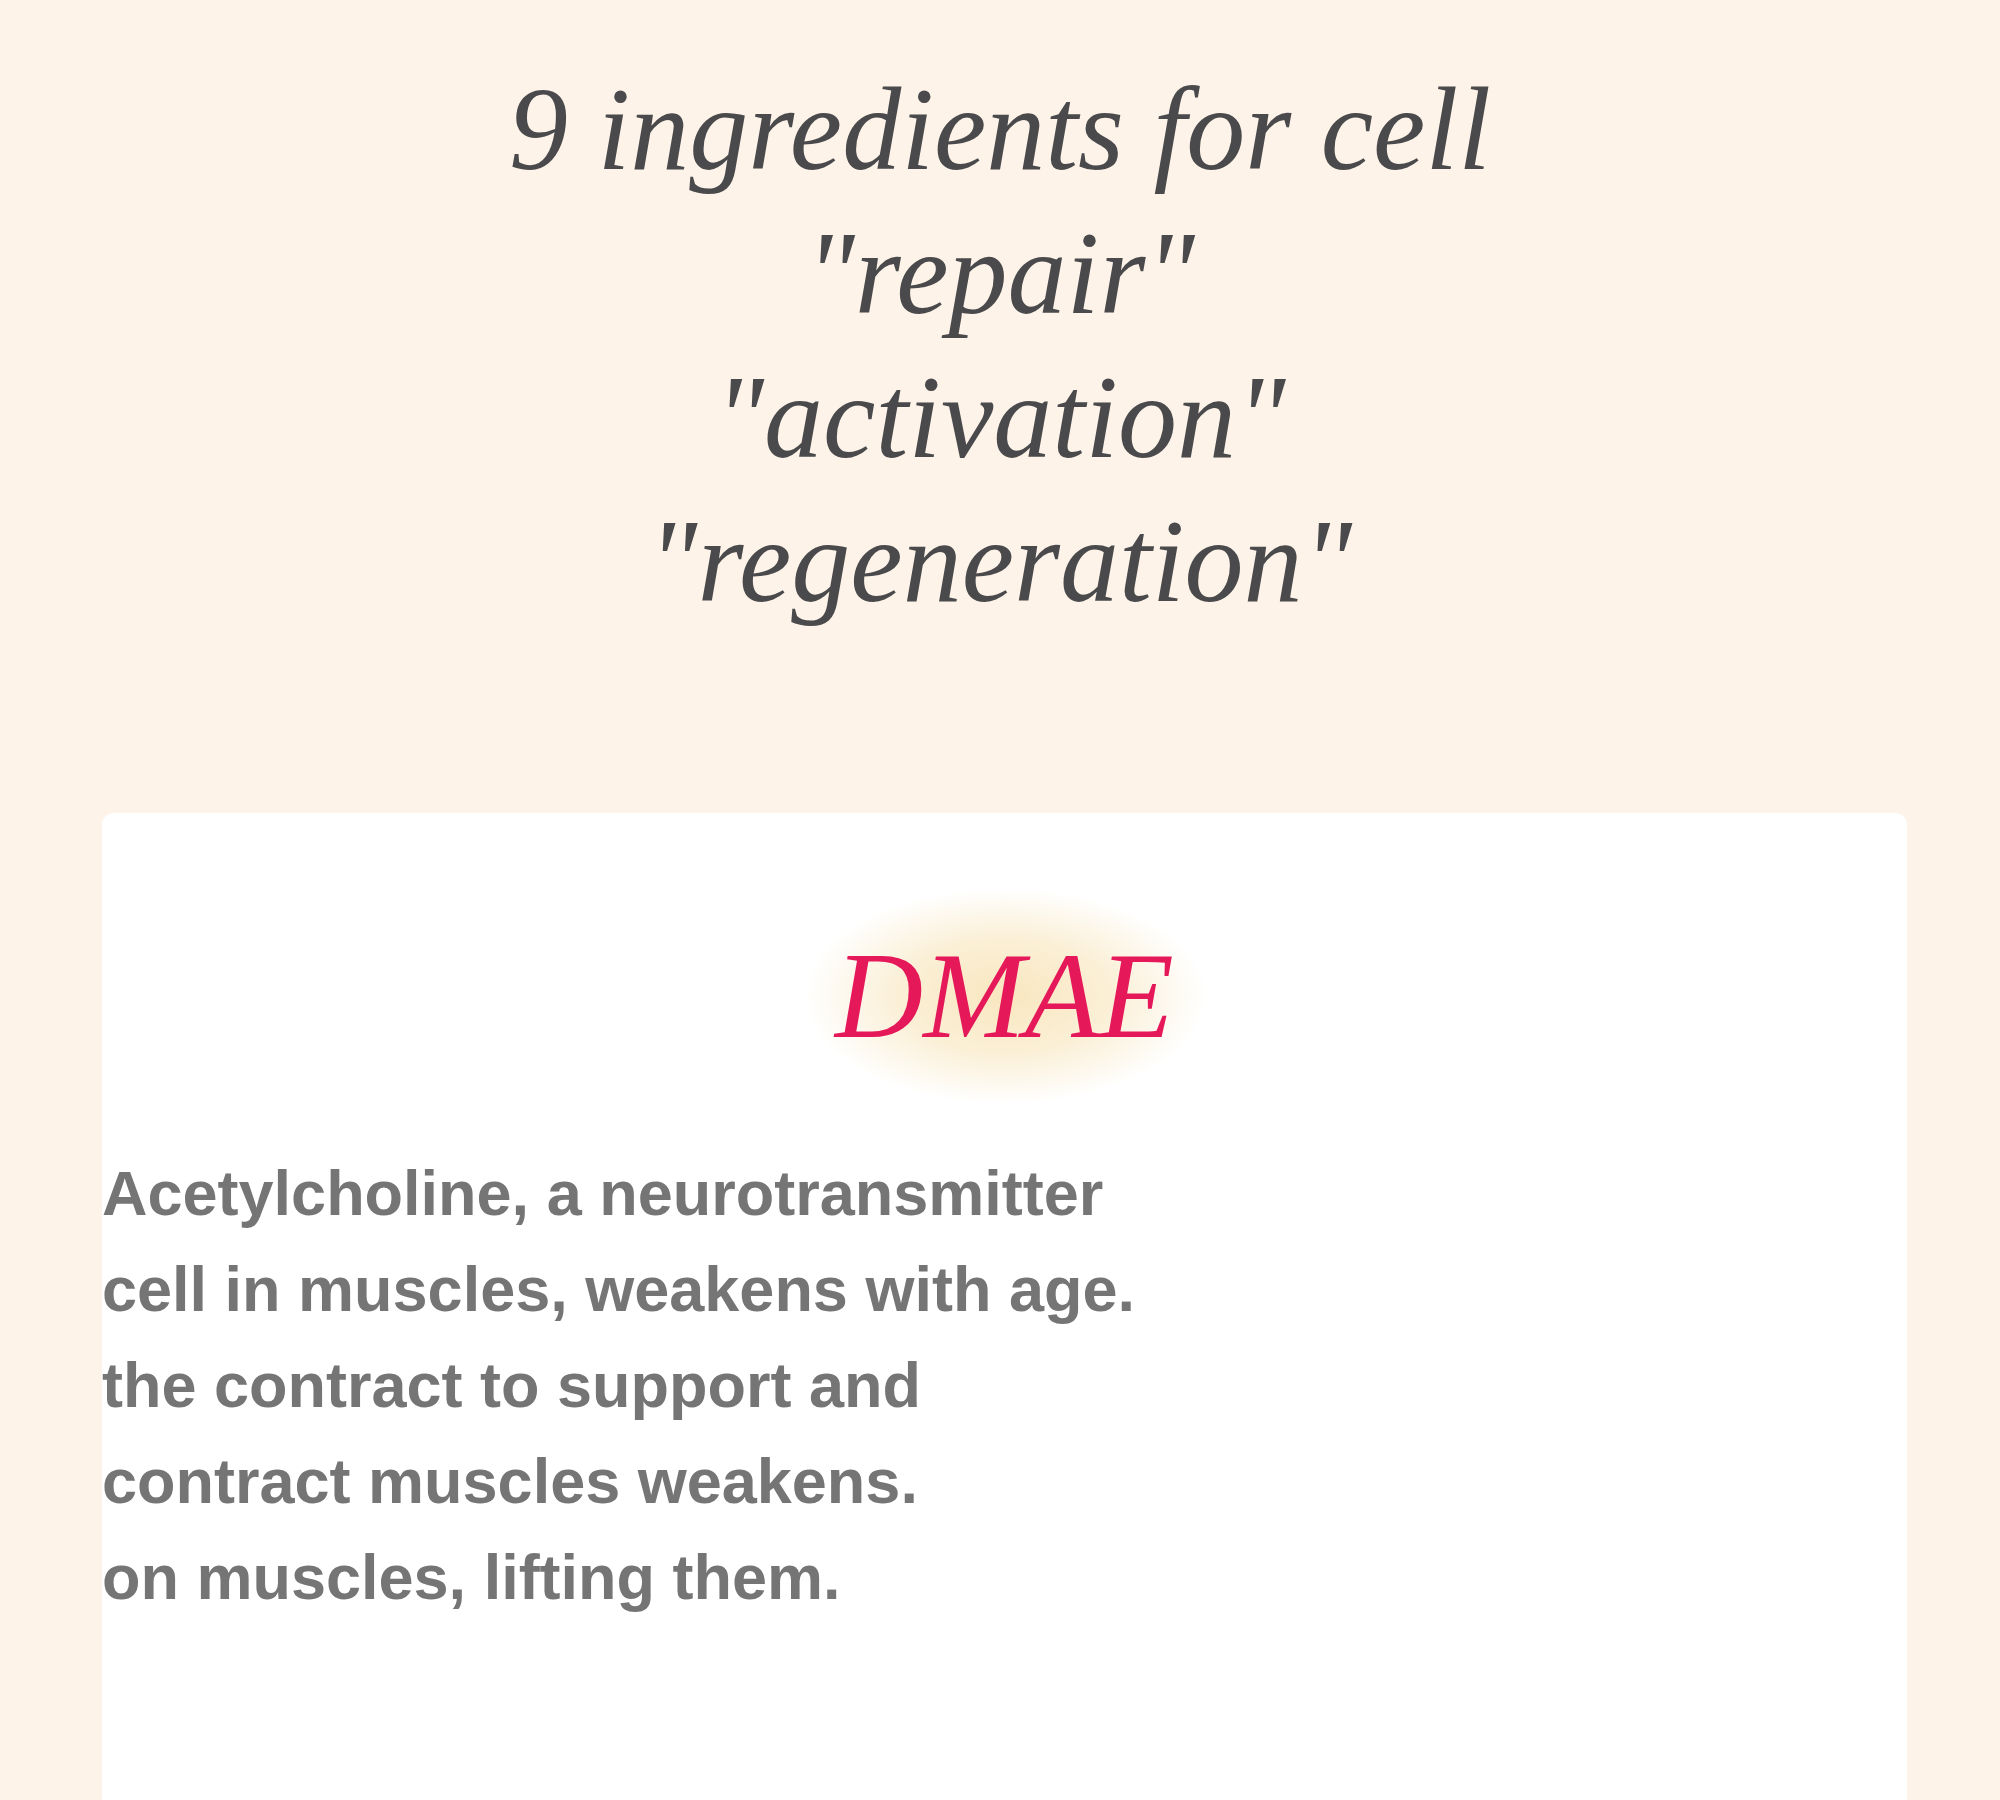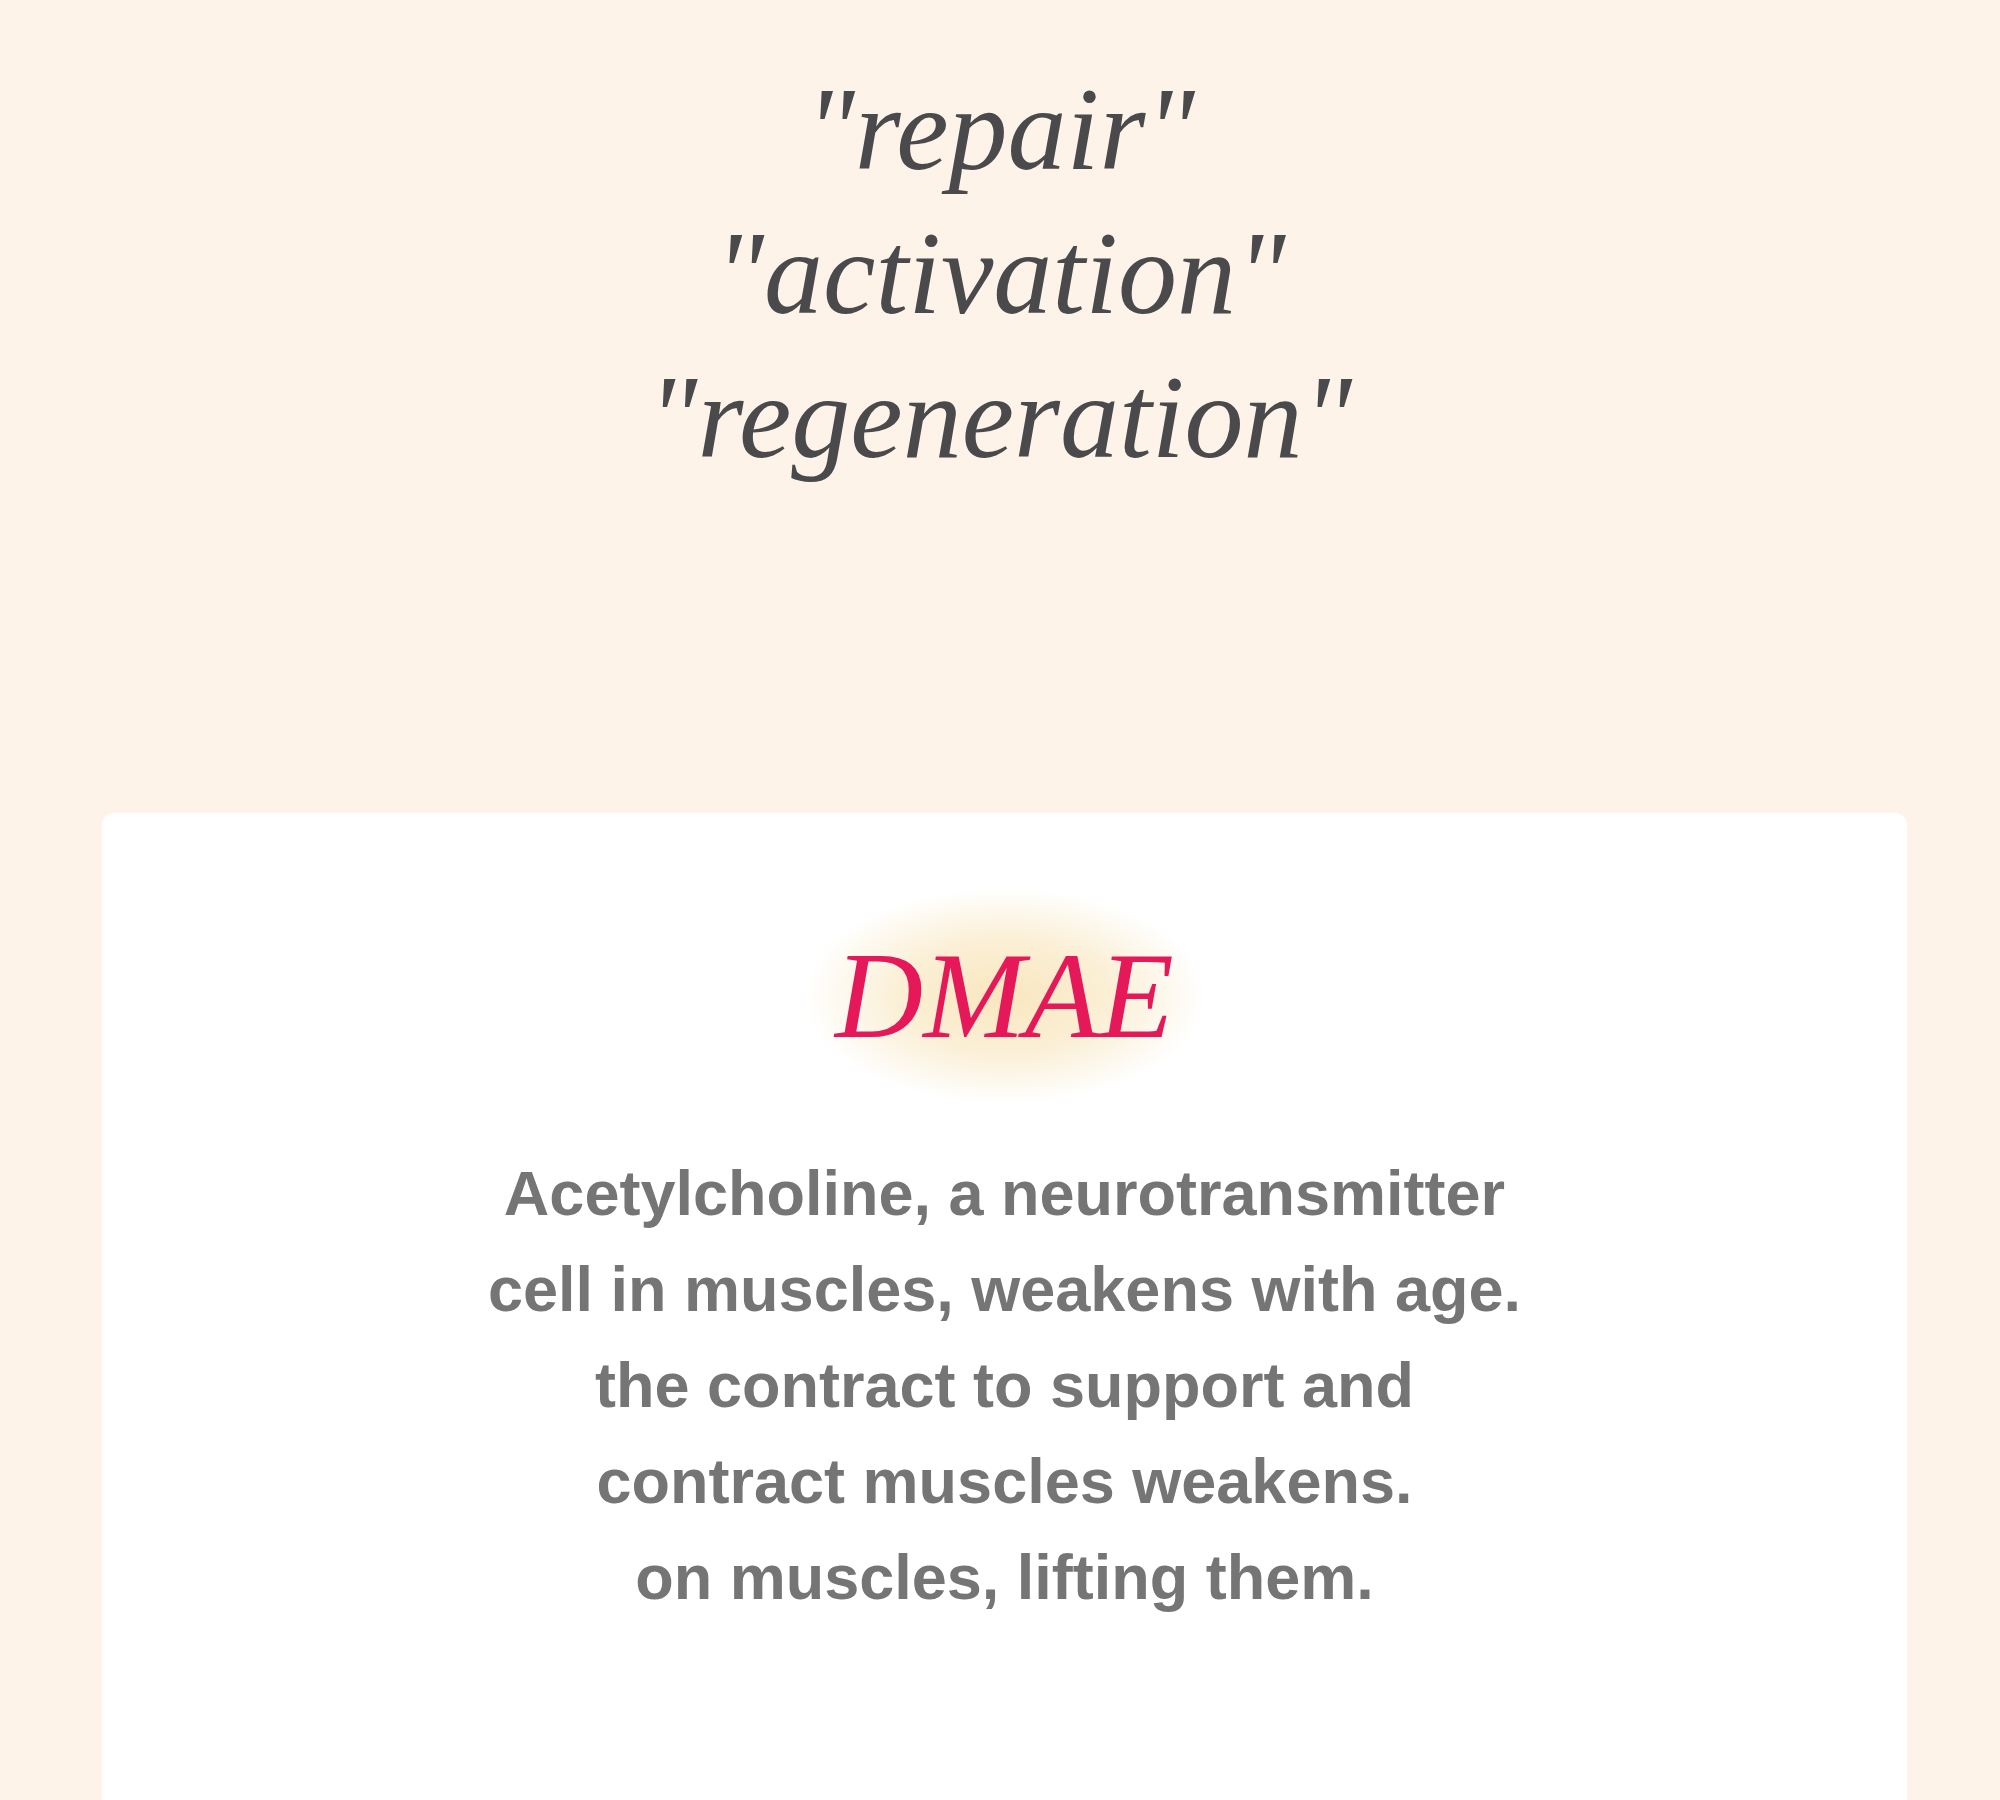--- a/index.html
+++ b/index.html
@@ -38,21 +38,21 @@
 
   
   .card {
     position: absolute;
     left: 102px;
     top: 813px;
     width: 1805px;
     height: 987px;
     background: #ffffff;
     border-radius: 12px 12px 0 0;
-    text-align: center;
+    text-align: left;
   }
 
   
   .title-wrap {
     position: relative;
     margin-top: 118px;
     height: 130px;
     display: flex;
     align-items: center;
     justify-content: center;
@@ -90,20 +90,21 @@
     color: #757575;
   }
   .desc-line { white-space: nowrap; }
 </style>
 </head>
 <body>
 
 <div class="page">
 
   <header class="heading">
+    <div class="heading-line">9 ingredients for cell</div>
     <div class="heading-line">"repair"</div>
     <div class="heading-line">"activation"</div>
     <div class="heading-line">"regeneration"</div>
   </header>
 
   <section class="card">
 
     <div class="title-wrap">
       <span class="title-glow"></span>
       <h1 class="ingredient-title">DMAE</h1>

